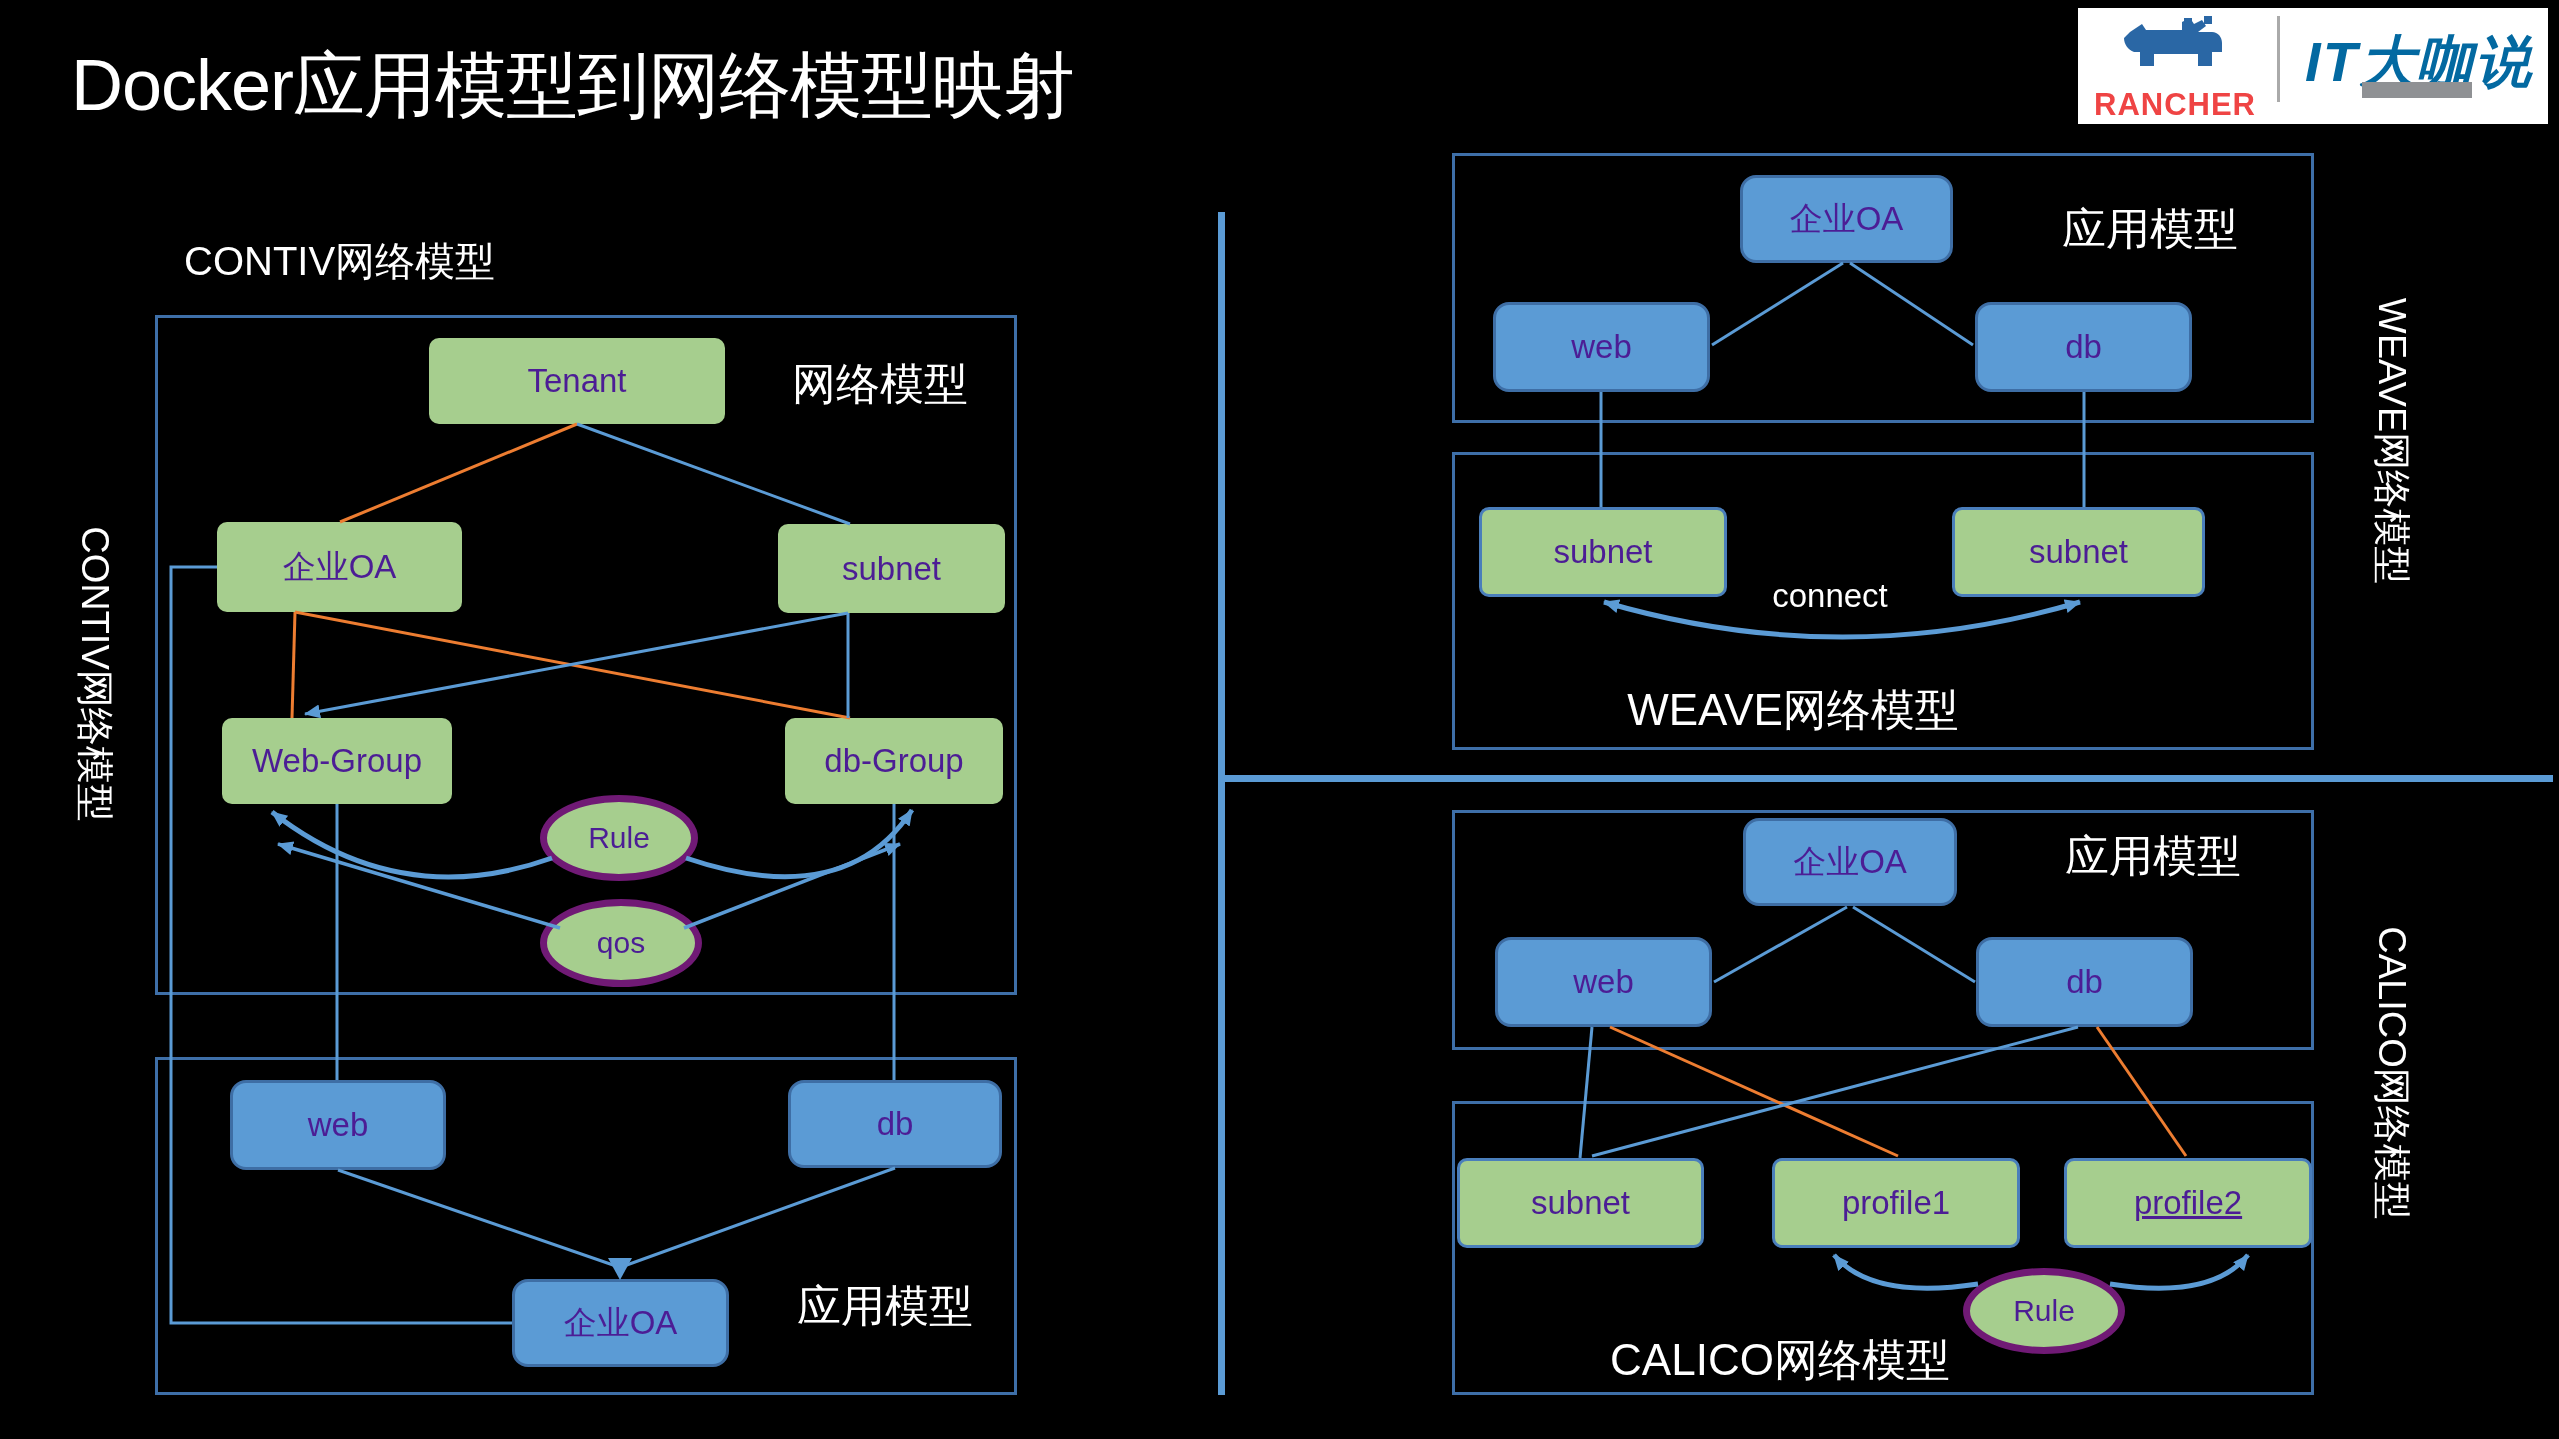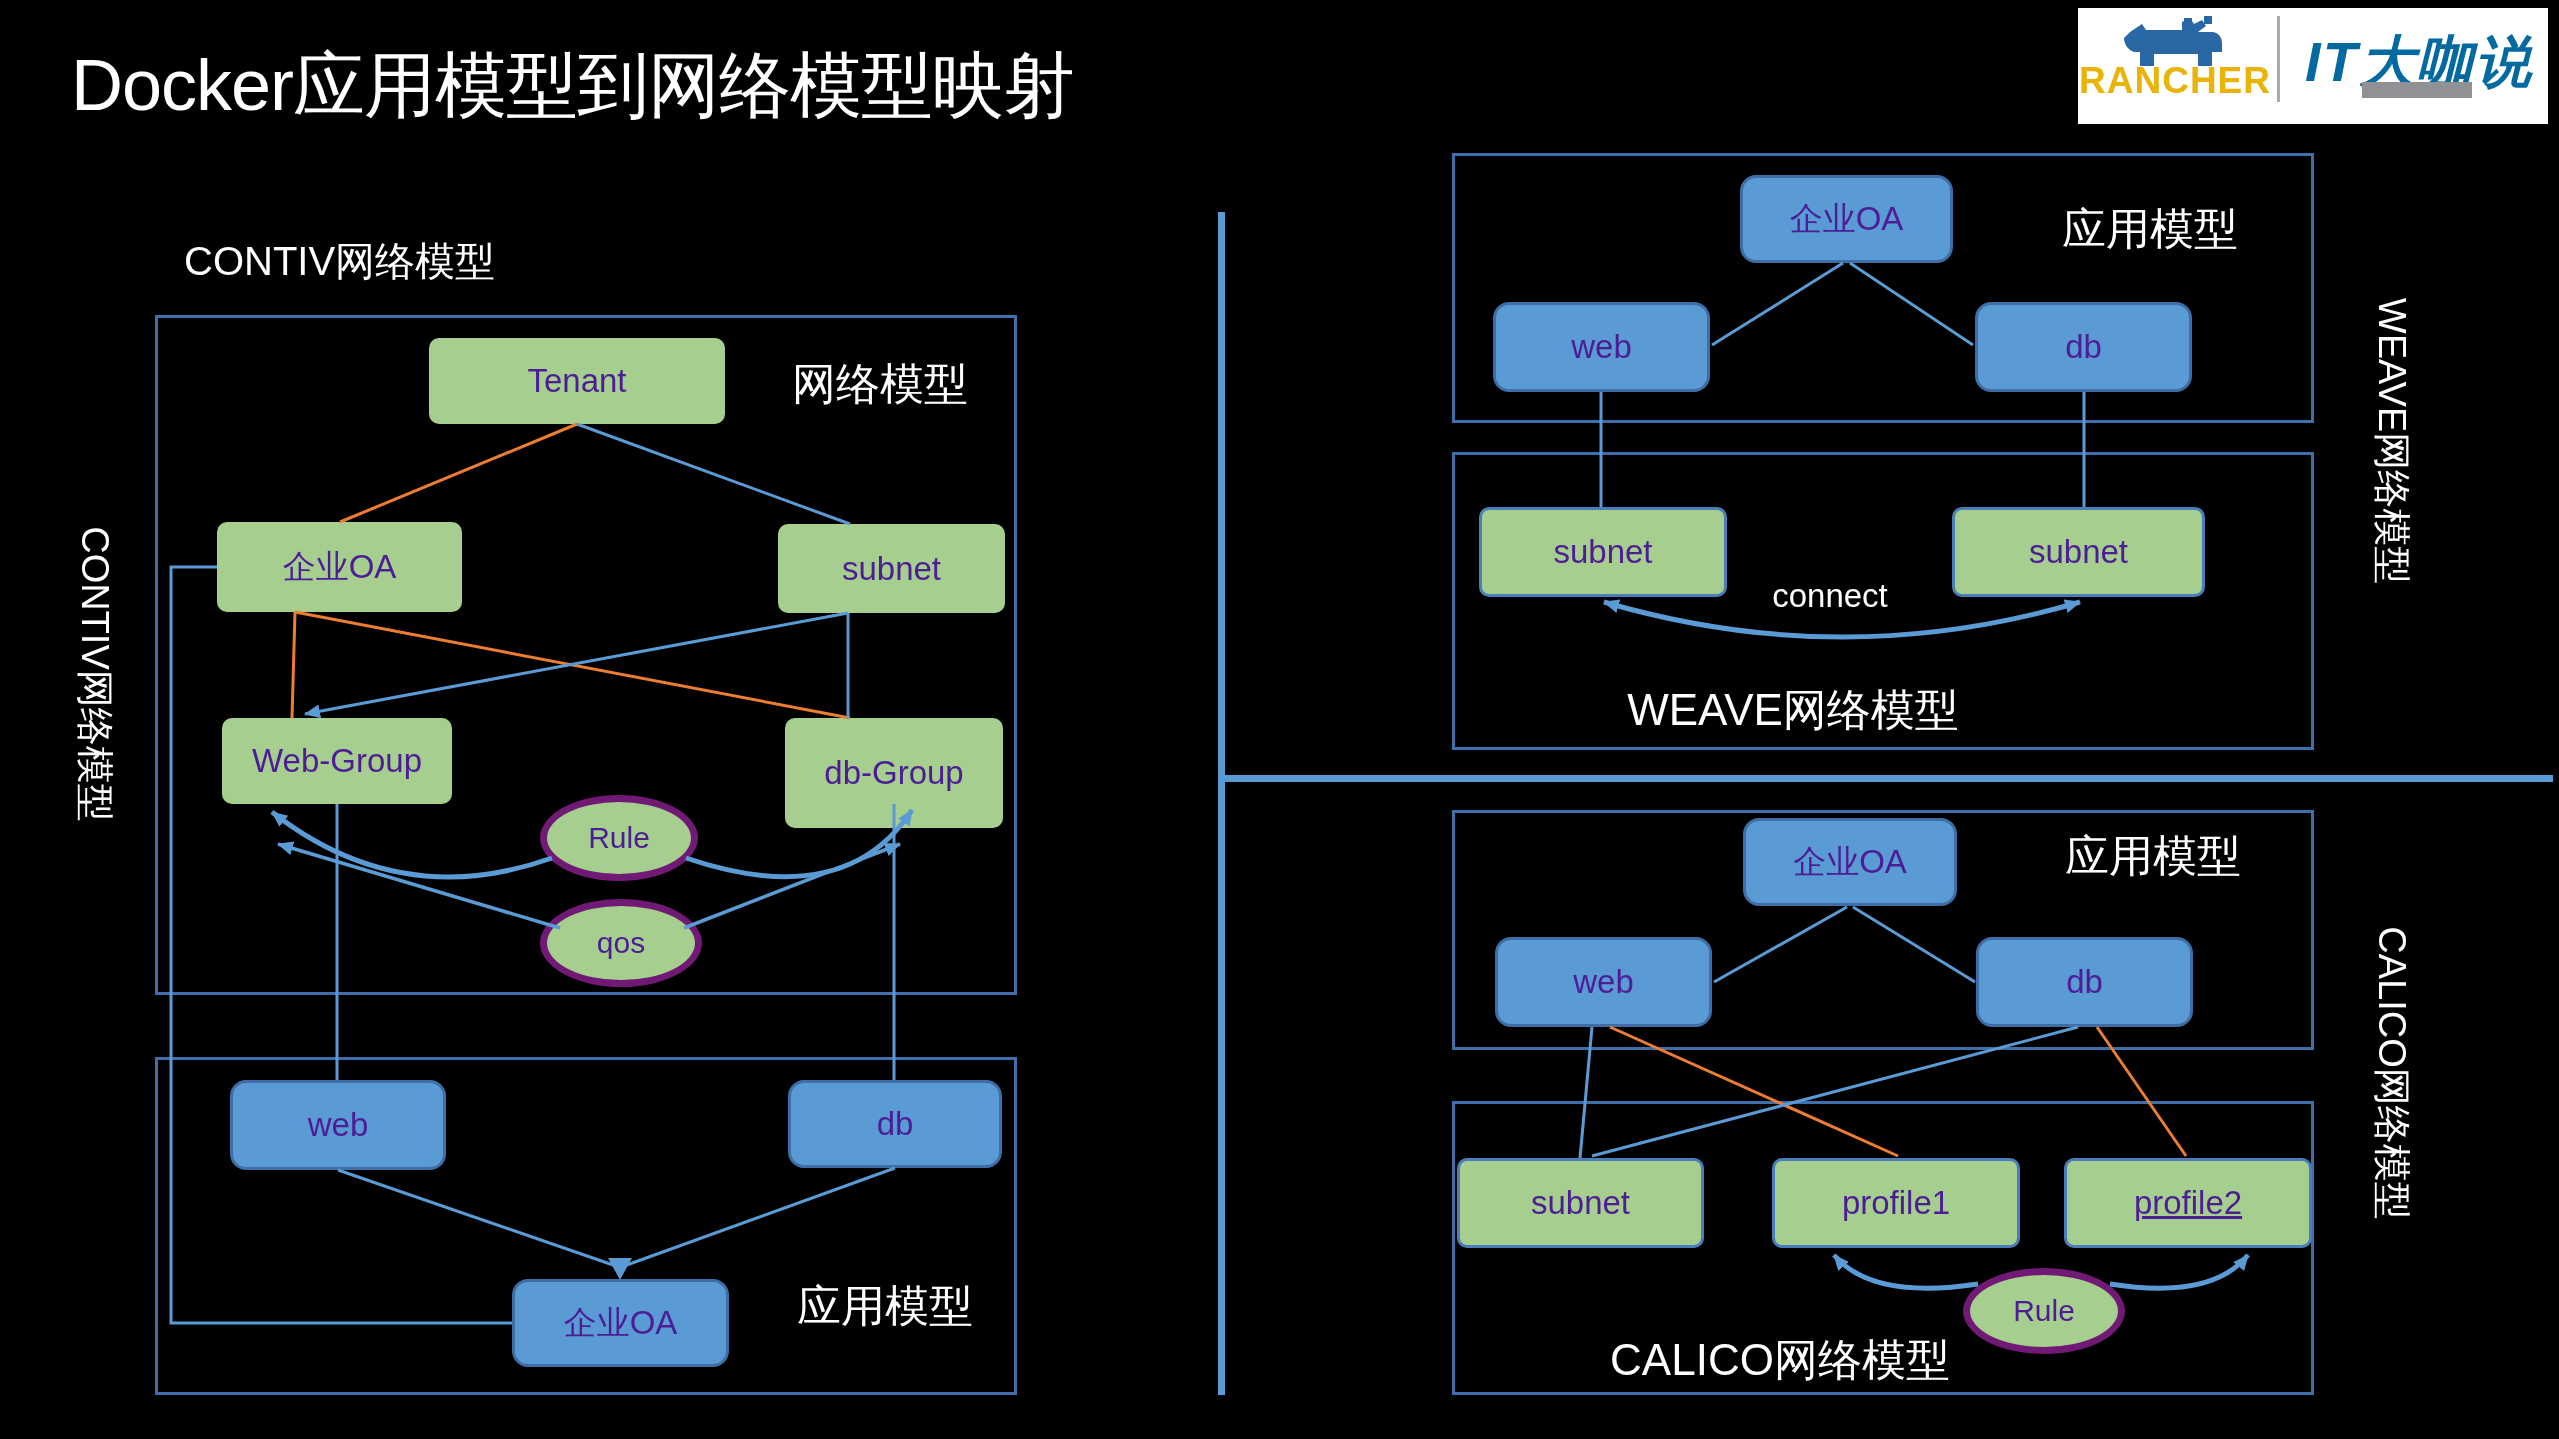--- a/index.html
+++ b/index.html
@@ -19,22 +19,22 @@
   .section{position:absolute;border:3px solid #3E6FA8;z-index:1;box-sizing:border-box;background:transparent;}
   .divider{position:absolute;background:#5B9BD5;z-index:2;}
   .big{font-size:44px;}
   .heading{font-size:40px;}
   .caption{font-size:44px;}
   .rot{transform:rotate(90deg);font-size:38px;}
   #page-title{position:absolute;left:55px;top:22px;font-size:72px;font-weight:300;letter-spacing:-1px;z-index:6;margin:16px;}
   #connectors{position:absolute;left:0;top:0;z-index:5;pointer-events:none;}
   
   #logo-panel{position:absolute;left:2078px;top:8px;width:470px;height:116px;background:#fff;z-index:6;}
-  #rancher-wordmark{position:absolute;left:2086px;top:64px;width:178px;height:34px;
-      color:#eab308;font-weight:bold;font-size:37px;letter-spacing:1px;}
+  #rancher-wordmark{position:absolute;left:2086px;top:88px;width:178px;height:34px;
+      color:#ef4444;font-weight:bold;font-size:31px;letter-spacing:1px;}
   #logo-divider{position:absolute;left:2277px;top:16px;width:3px;height:86px;background:#AAAAAA;z-index:7;}
   #itdks-wordmark{position:absolute;left:2294px;top:34px;width:250px;height:58px;
       color:#0369a1;font-weight:bold;font-style:italic;font-size:56px;letter-spacing:2px;}
   #itdks-strip{position:absolute;left:2362px;top:82px;width:110px;height:16px;background:#8F9194;z-index:8;}
   #rancher-bull{position:absolute;left:2120px;top:16px;z-index:7;}
 </style>
 </head>
 <body>
 
 <h1 id="page-title">Docker应用模型到网络模型映射</h1>
@@ -58,21 +58,21 @@
 <div class="section" style="left:155px;top:315px;width:862px;height:680px;"></div>
 <div class="section" style="left:155px;top:1057px;width:862px;height:338px;"></div>
 
 <div class="lbl big" style="left:775px;top:358px;width:210px;height:52px;">网络模型</div>
 <div class="lbl big" style="left:780px;top:1280px;width:210px;height:52px;">应用模型</div>
 
 <div class="node gbox" style="left:429px;top:338px;width:296px;height:86px;">Tenant</div>
 <div class="node gbox" style="left:217px;top:522px;width:245px;height:90px;">企业OA</div>
 <div class="node gbox" style="left:778px;top:524px;width:227px;height:89px;">subnet</div>
 <div class="node gbox" style="left:222px;top:718px;width:230px;height:86px;">Web-Group</div>
-<div class="node gbox" style="left:785px;top:718px;width:218px;height:110px;">db-Group</div>
+<div class="node gbox" style="left:785px;top:718px;width:218px;height:86px;">db-Group</div>
 <div class="node ellipse" style="left:540px;top:795px;width:158px;height:86px;">Rule</div>
 <div class="node ellipse" style="left:540px;top:899px;width:162px;height:88px;">qos</div>
 <div class="node bbox" style="left:230px;top:1080px;width:216px;height:90px;">web</div>
 <div class="node bbox" style="left:788px;top:1080px;width:214px;height:88px;">db</div>
 <div class="node bbox" style="left:512px;top:1279px;width:217px;height:88px;">企业OA</div>
 
 <div class="lbl rot" style="left:2182px;top:419px;width:420px;height:44px;">WEAVE网络模型</div>
 <div class="section" style="left:1452px;top:153px;width:862px;height:270px;"></div>
 <div class="section" style="left:1452px;top:452px;width:862px;height:298px;"></div>
 

